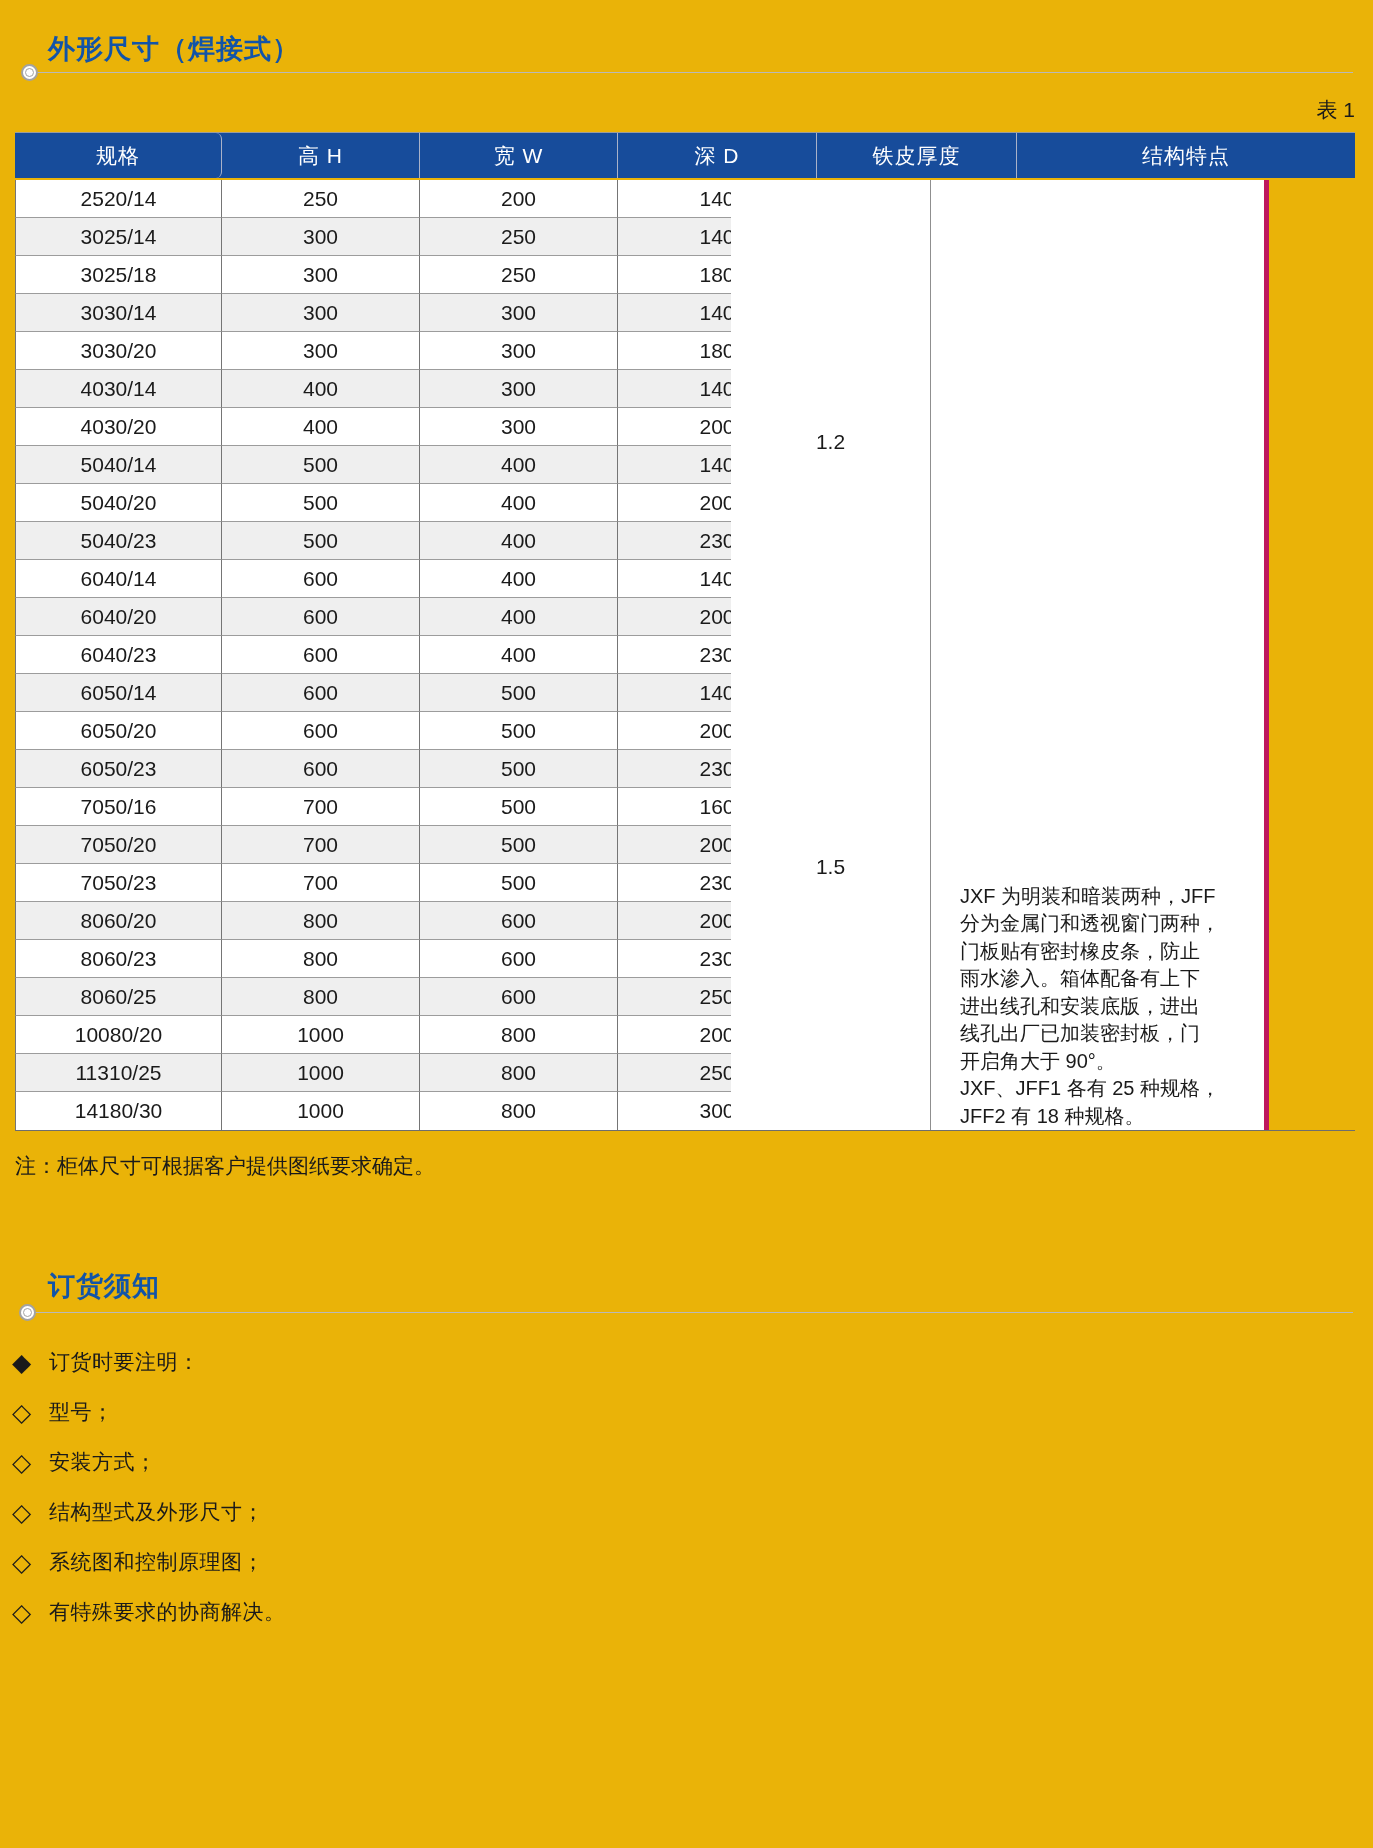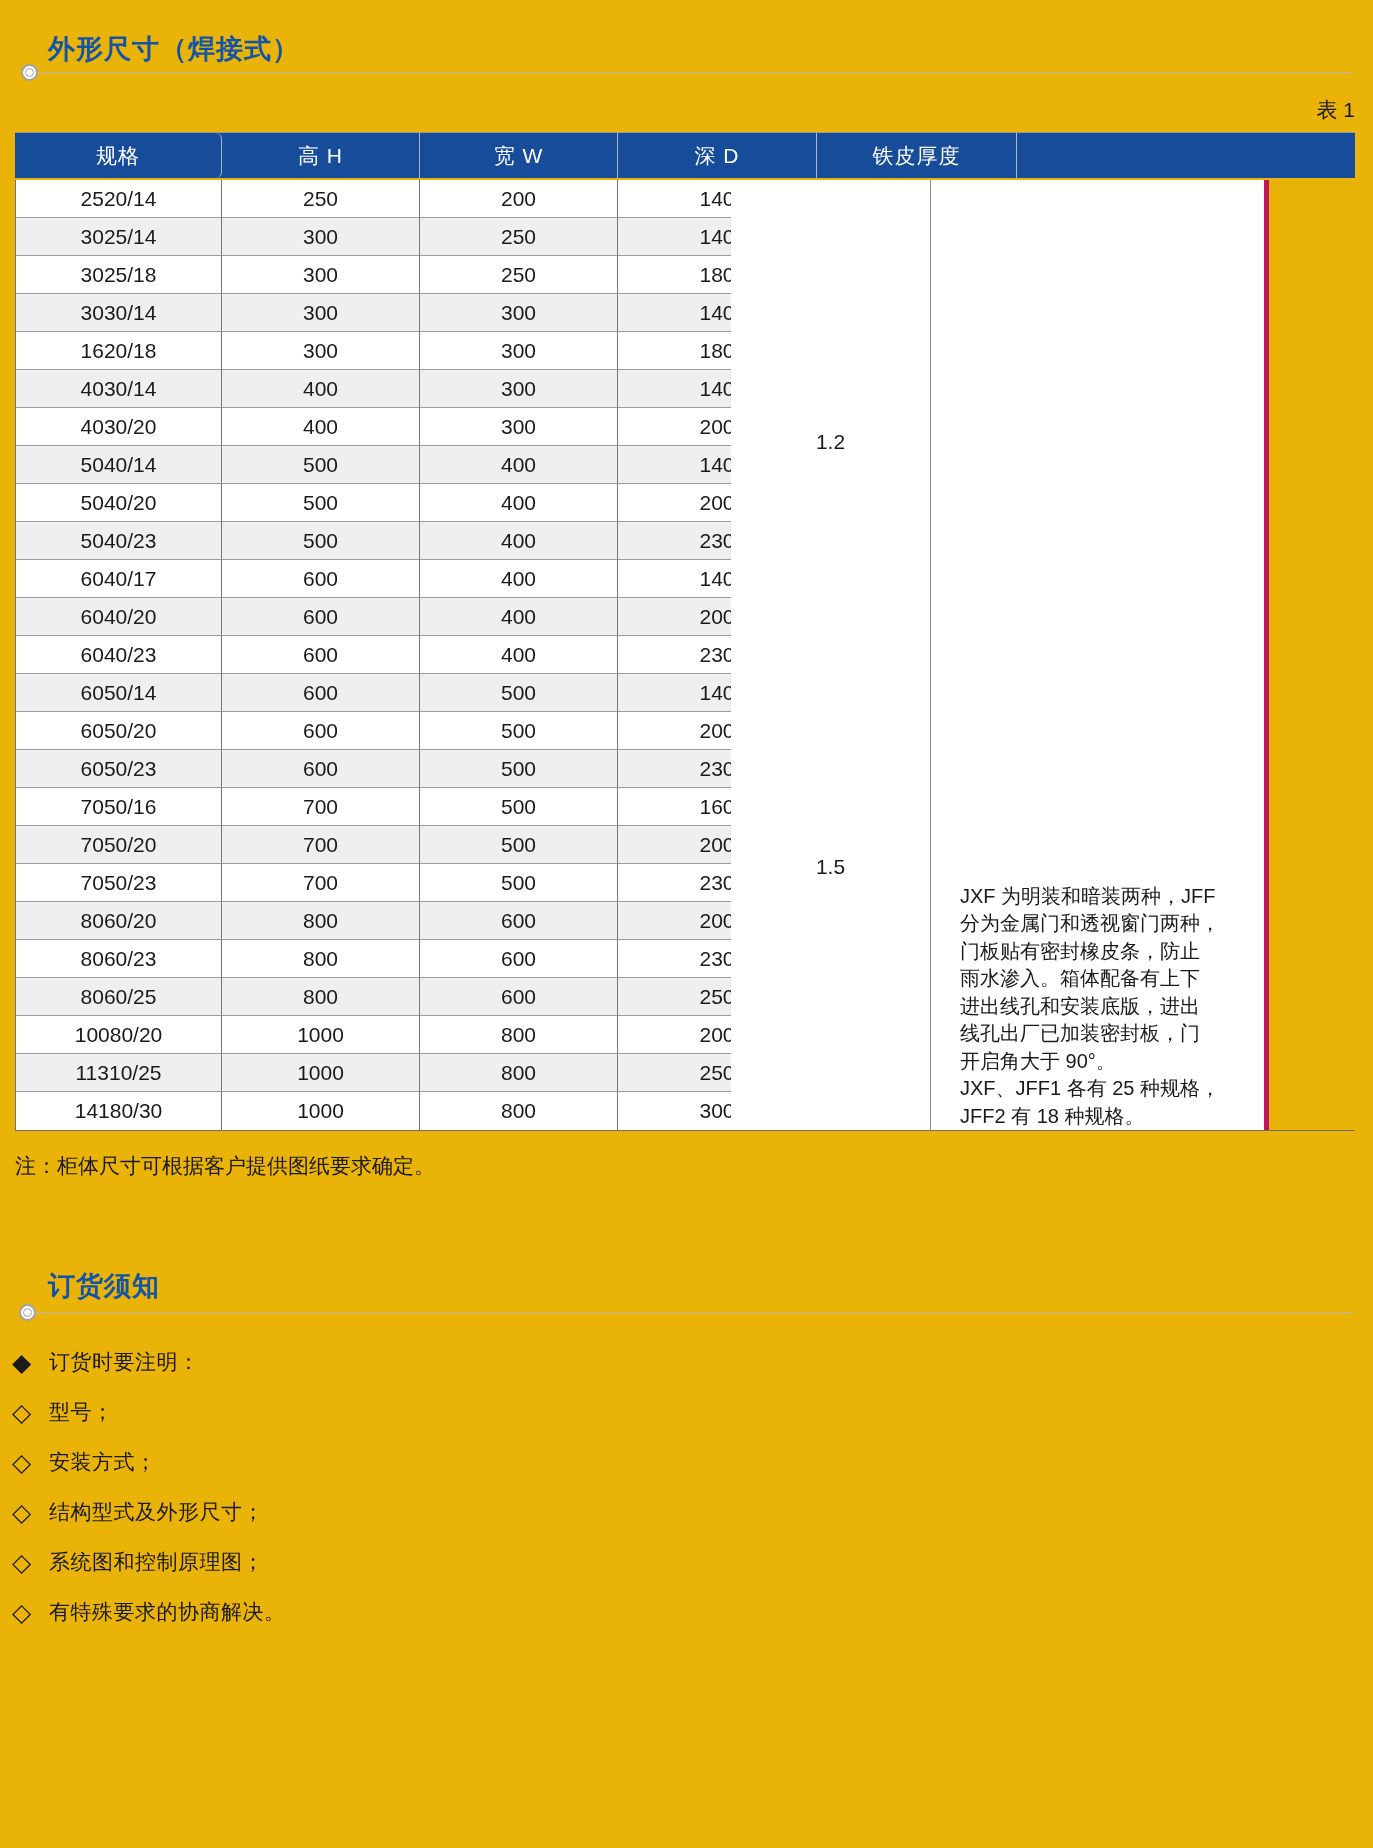--- a/index.html
+++ b/index.html
@@ -116,40 +116,41 @@
 
   <div class="table-label">表 1</div>
 
   <div class="dim-table">
     <div class="t-header">
       <div class="hcell hc0">规格</div>
       <div class="hcell hc1">高 H</div>
       <div class="hcell hc2">宽 W</div>
       <div class="hcell hc3">深 D</div>
       <div class="hcell hc4">铁皮厚度</div>
+      <div class="hcell hc5">结构特点</div>
     </div>
     <div class="t-body">
       <div class="t-grid">
           <div class="cell c0">2520/14</div>
           <div class="cell c1">250</div>
           <div class="cell c2">200</div>
           <div class="cell c3">140</div>
           <div class="cell c0 alt">3025/14</div>
           <div class="cell c1 alt">300</div>
           <div class="cell c2 alt">250</div>
           <div class="cell c3 alt">140</div>
           <div class="cell c0">3025/18</div>
           <div class="cell c1">300</div>
           <div class="cell c2">250</div>
           <div class="cell c3">180</div>
           <div class="cell c0 alt">3030/14</div>
           <div class="cell c1 alt">300</div>
           <div class="cell c2 alt">300</div>
           <div class="cell c3 alt">140</div>
-          <div class="cell c0">1620/18</div>
+          <div class="cell c0">3030/20</div>
           <div class="cell c1">300</div>
           <div class="cell c2">300</div>
           <div class="cell c3">180</div>
           <div class="cell c0 alt">4030/14</div>
           <div class="cell c1 alt">400</div>
           <div class="cell c2 alt">300</div>
           <div class="cell c3 alt">140</div>
           <div class="cell c0">4030/20</div>
           <div class="cell c1">400</div>
           <div class="cell c2">300</div>
@@ -159,21 +160,21 @@
           <div class="cell c2 alt">400</div>
           <div class="cell c3 alt">140</div>
           <div class="cell c0">5040/20</div>
           <div class="cell c1">500</div>
           <div class="cell c2">400</div>
           <div class="cell c3">200</div>
           <div class="cell c0 alt">5040/23</div>
           <div class="cell c1 alt">500</div>
           <div class="cell c2 alt">400</div>
           <div class="cell c3 alt">230</div>
-          <div class="cell c0">6040/17</div>
+          <div class="cell c0">6040/14</div>
           <div class="cell c1">600</div>
           <div class="cell c2">400</div>
           <div class="cell c3">140</div>
           <div class="cell c0 alt">6040/20</div>
           <div class="cell c1 alt">600</div>
           <div class="cell c2 alt">400</div>
           <div class="cell c3 alt">200</div>
           <div class="cell c0">6040/23</div>
           <div class="cell c1">600</div>
           <div class="cell c2">400</div>

